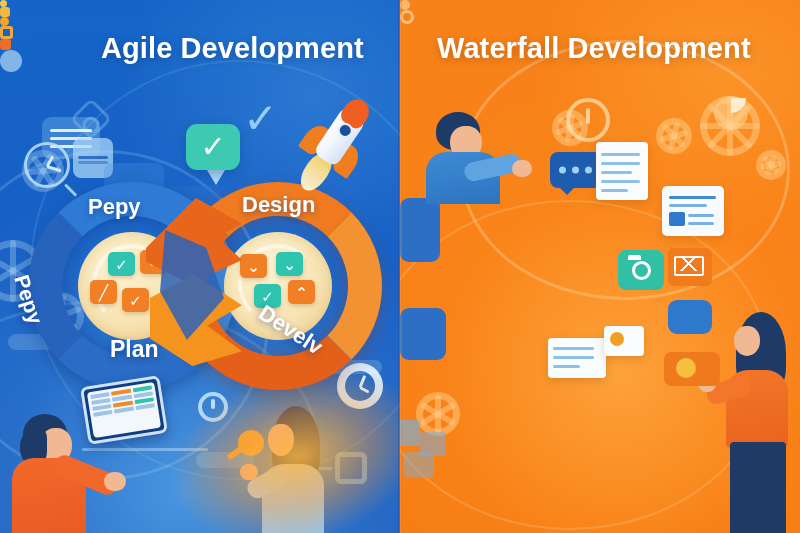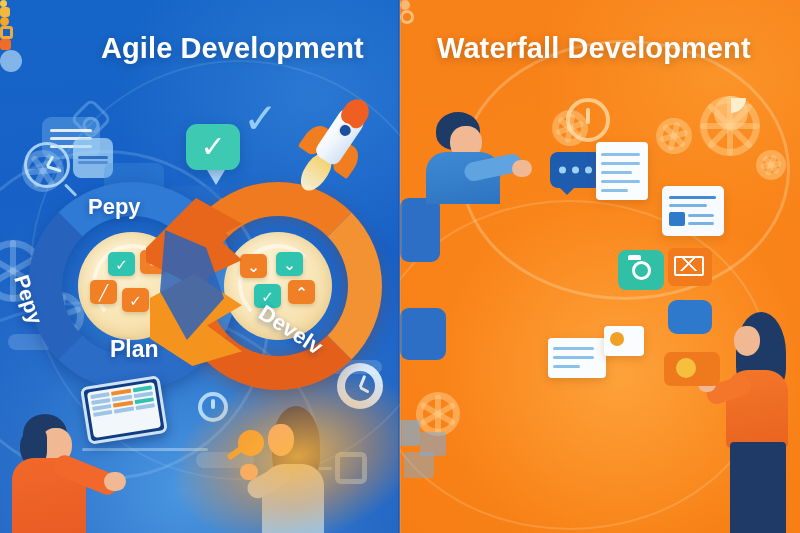--- a/index.html
+++ b/index.html
@@ -301,20 +301,21 @@
         <div class="core-arc"></div>
         <div class="loop-chip chip-orange" style="left:16px;top:22px;">⌄</div>
         <div class="loop-chip chip-teal" style="left:52px;top:20px;">⌄</div>
         <div class="loop-chip chip-teal" style="left:30px;top:52px;">✓</div>
         <div class="loop-chip chip-orange" style="left:64px;top:48px;">⌃</div>
       </div>
 
       <div class="loop-label" style="left:64px;top:16px;font-size:22px;">Pepy</div>
       <div class="loop-label" style="left:8px;top:94px;font-size:21px;transform:rotate(72deg);transform-origin:left top;">Pepy</div>
       <div class="loop-label" style="left:86px;top:158px;font-size:23px;">Plan</div>
+      <div class="loop-label" style="left:218px;top:14px;font-size:22px;">Design</div>
       <div class="loop-label" style="left:244px;top:122px;font-size:22px;transform:rotate(33deg);transform-origin:left top;">Develv</div>
     </div>
 
     <div class="clockgear" style="left:337px;top:363px;width:46px;height:46px;">
       <div class="h" style="left:50%;top:50%;width:13px;height:3px;transform:rotate(-68deg);"></div>
       <div class="h" style="left:50%;top:50%;width:10px;height:3px;transform:rotate(28deg);"></div>
     </div>
     <div class="powerico" style="left:198px;top:392px;width:30px;height:30px;"></div>
     <div class="sqnode" style="left:335px;top:452px;width:32px;height:32px;"></div>
     <div class="hline" style="left:300px;top:467px;width:32px;background:rgba(150,205,245,.55);"></div>

